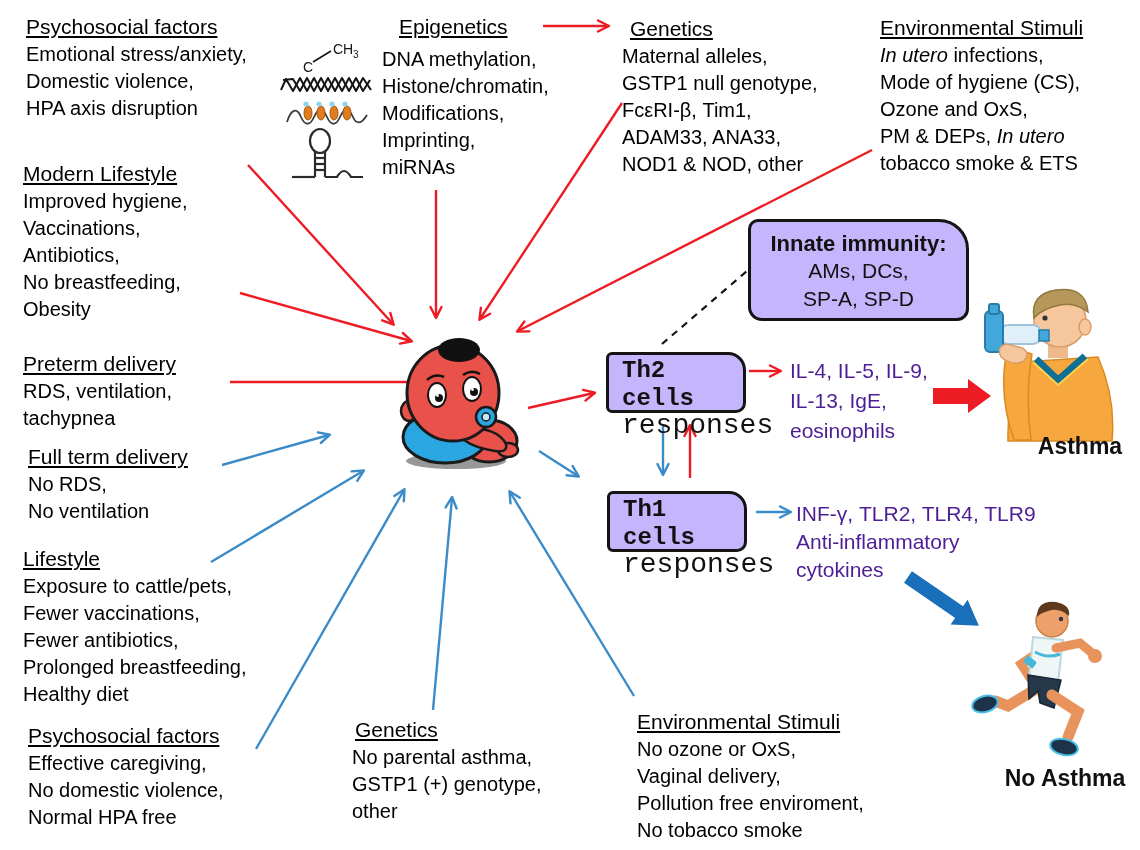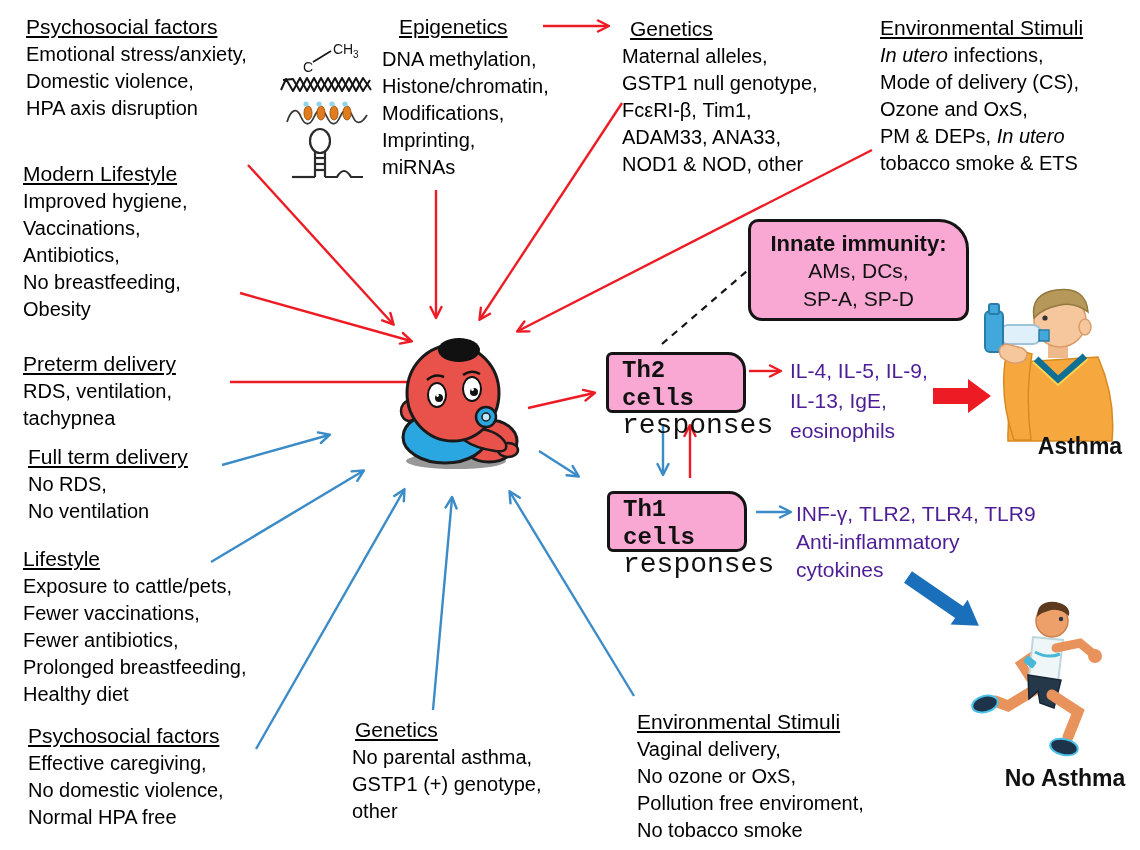--- a/index.html
+++ b/index.html
@@ -2,21 +2,21 @@
 <html><head>
 <meta charset="utf-8">
 <style>
   html,body{margin:0;padding:0;background:#fff;}
   #canvas{position:relative;width:1140px;height:850px;background:#fff;overflow:hidden;
           font-family:"Liberation Sans","DejaVu Sans",sans-serif;color:#111;}
   #art{position:absolute;left:0;top:0;z-index:1;}
   .blk{position:absolute;z-index:2;font-size:20px;line-height:27px;white-space:nowrap;color:#000000;}
   .hd{font-size:21px;line-height:28px;text-decoration:underline;text-underline-offset:2px;
       text-decoration-thickness:1.5px;}
-  .box{position:absolute;z-index:2;background:#f9a8d4;border:3.5px solid #141414;box-sizing:border-box;}
+  .box{position:absolute;z-index:2;background:#c4b5fd;border:3.5px solid #141414;box-sizing:border-box;}
   .thbox{width:140px;height:61px;border-radius:6px 18px 10px 6px;padding:2px 0 0 13px;font-family:Liberation Mono, monospace;}
   .thbox .t1{font-size:24px;font-weight:bold;line-height:28px;}
   .thbox .t2{font-size:28px;line-height:26px;}
   .innate{left:748px;top:219px;width:221px;height:102px;border-radius:10px 30px 12px 14px;text-align:center;}
   .innate .t1{font-size:22px;font-weight:bold;line-height:26px;margin-top:9px;}
   .innate .t2{font-size:21px;line-height:28px;}
   .med{position:absolute;z-index:2;font-size:21px;white-space:nowrap;color:#4c1d95;}
   .medr{line-height:30px;}
   .medb{line-height:28px;}
   .outlabel{position:absolute;z-index:2;font-size:23px;font-weight:bold;text-align:center;white-space:nowrap;}
@@ -219,37 +219,37 @@
   <div>Maternal alleles,</div>
   <div>GSTP1 null genotype,</div>
   <div>FcεRI-β, Tim1,</div>
   <div>ADAM33, ANA33,</div>
   <div>NOD1 &amp; NOD, other</div>
 </div>
 
 <div class="blk" style="left:880px;top:14px">
   <div class="hd">Environmental Stimuli</div>
   <div><i>In utero</i><span> infections,</span></div>
-  <div>Mode of delivery (CS),</div>
+  <div>Mode of hygiene (CS),</div>
   <div>Ozone and OxS,</div>
   <div><span>PM &amp; DEPs, </span><i>In utero</i></div>
   <div>tobacco smoke &amp; ETS</div>
 </div>
 
 <div class="blk" style="left:352px;top:716px">
   <div class="hd" style="padding-left:3px">Genetics</div>
   <div>No parental asthma,</div>
   <div>GSTP1 (+) genotype,</div>
   <div>other</div>
 </div>
 
 <div class="blk" style="left:637px;top:708px">
   <div class="hd">Environmental Stimuli</div>
+  <div>No ozone or OxS,</div>
   <div>Vaginal delivery,</div>
-  <div>No ozone or OxS,</div>
   <div>Pollution free enviroment,</div>
   <div>No tobacco smoke</div>
 </div>
 
 <div class="box innate">
   <div class="t1">Innate immunity:</div>
   <div class="t2">AMs, DCs,</div>
   <div class="t2">SP-A, SP-D</div>
 </div>
 

